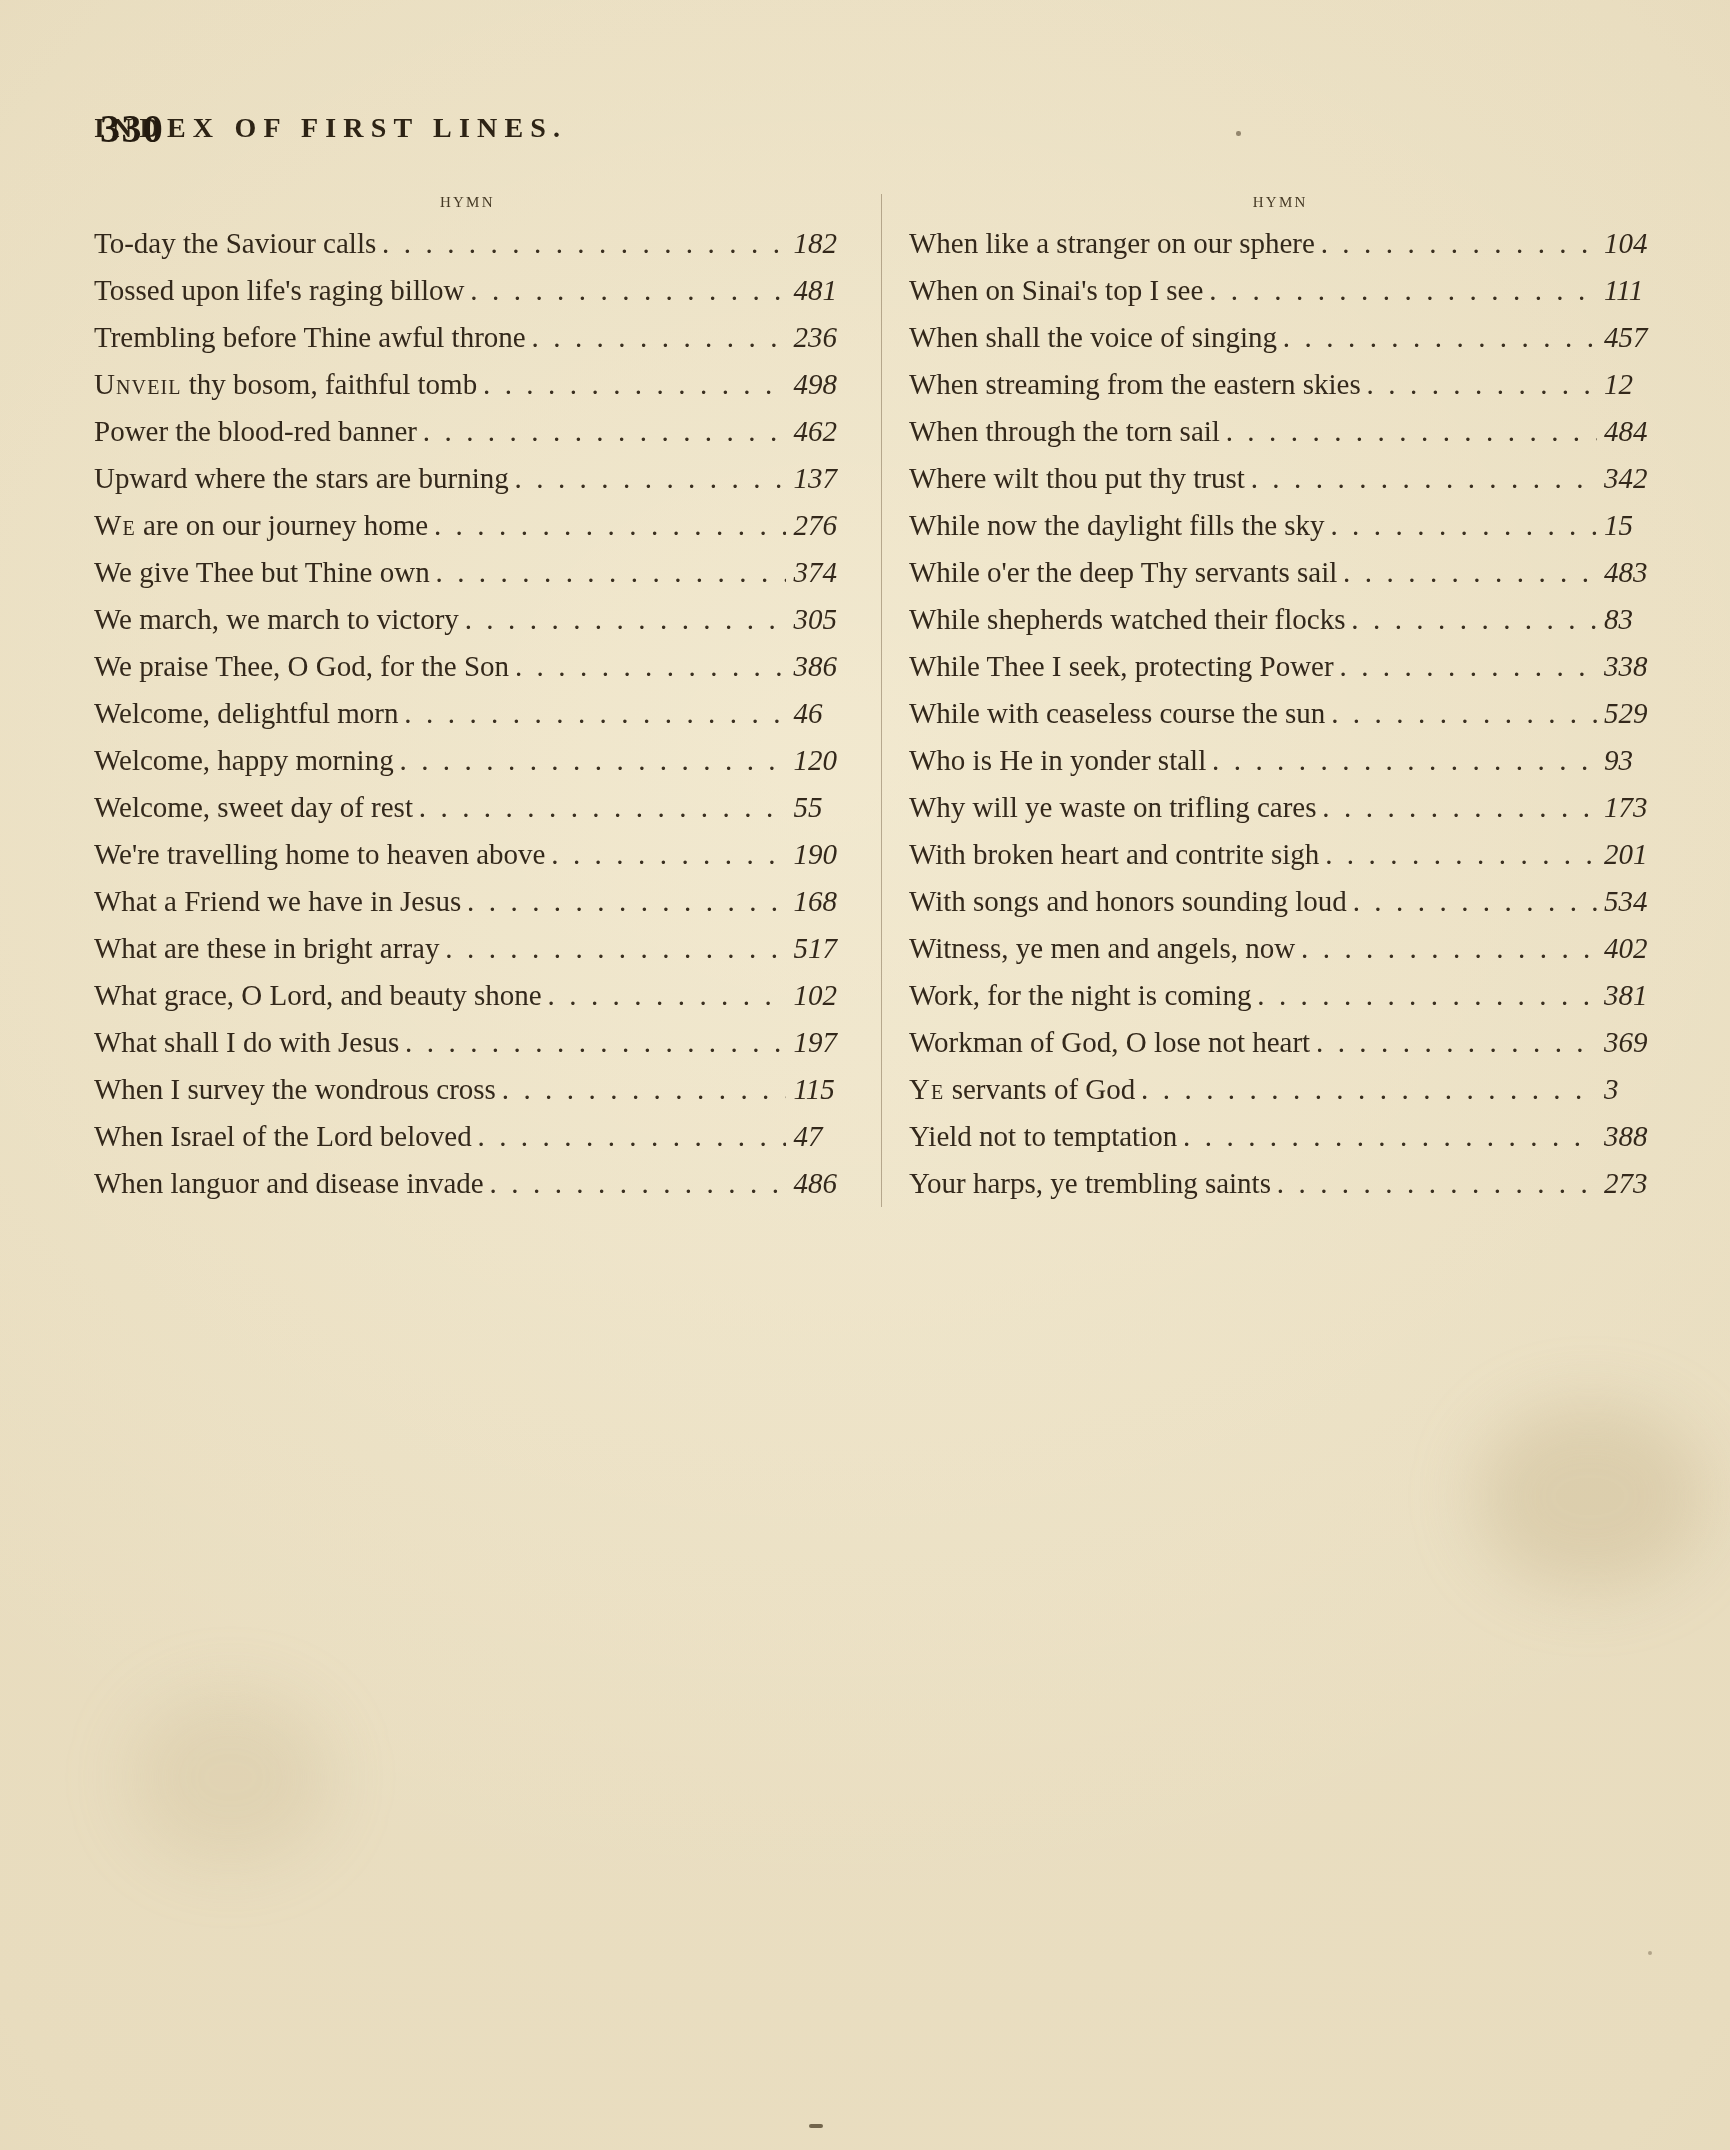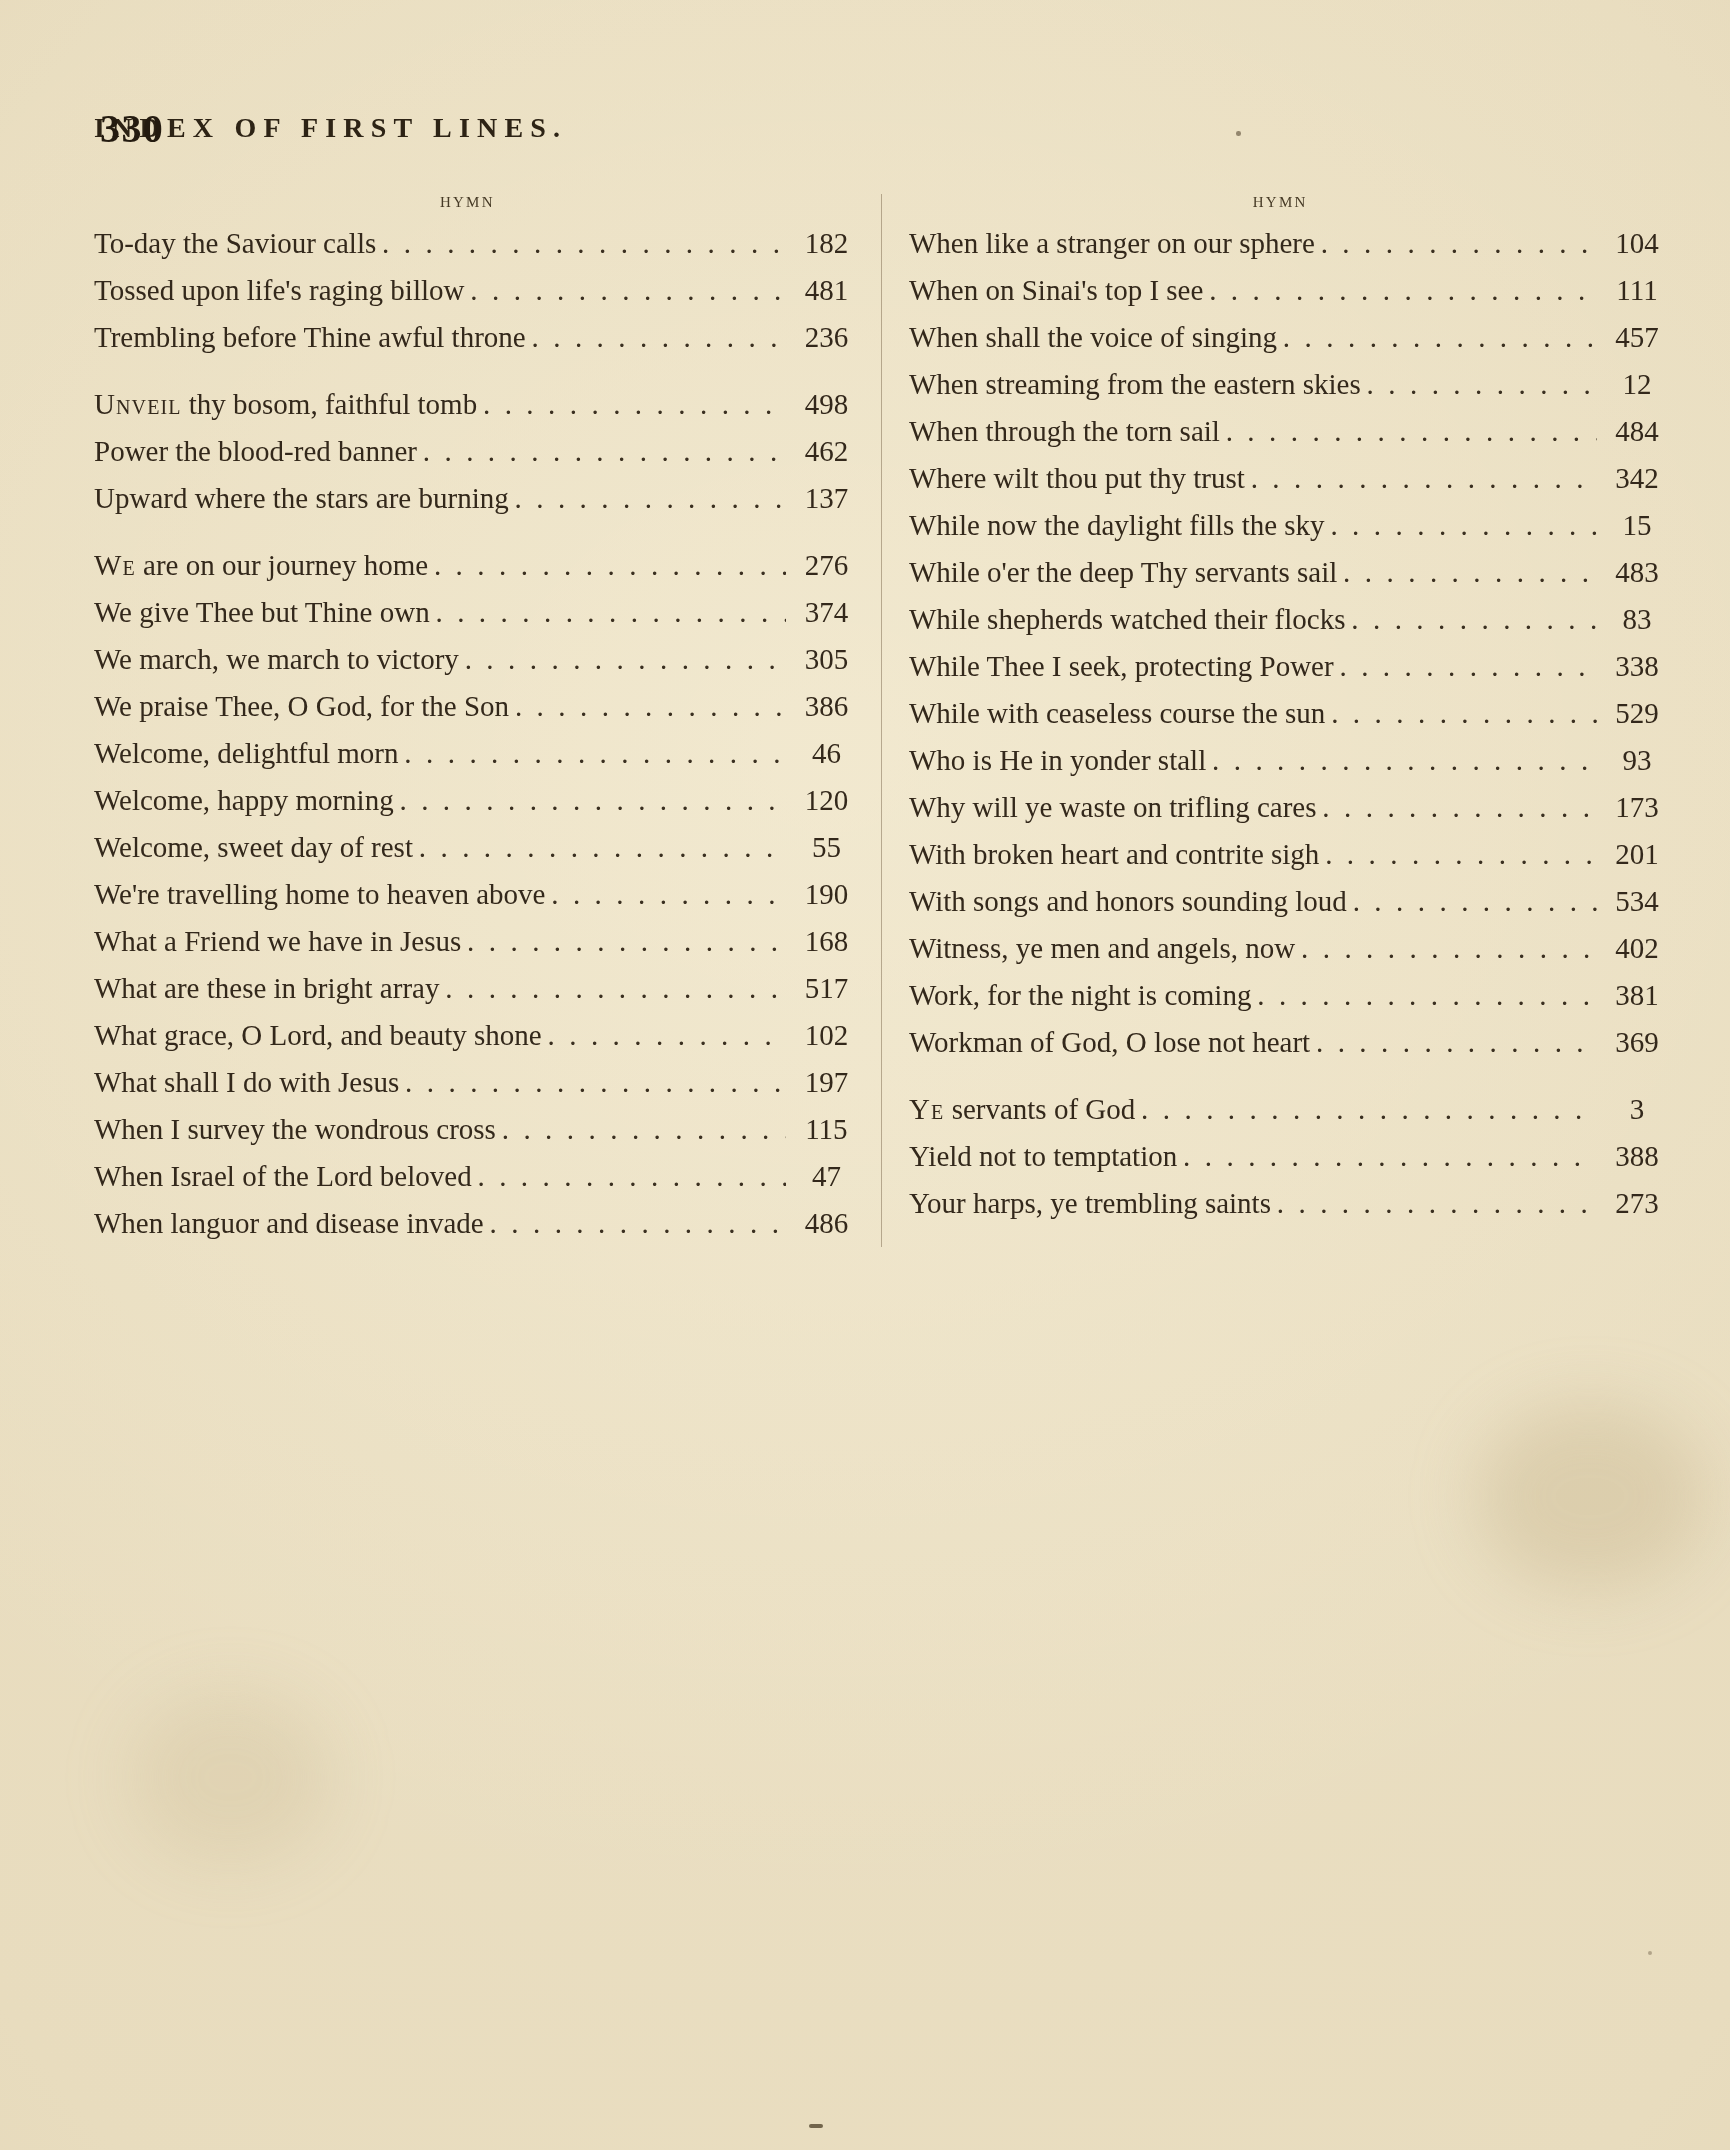--- a/index.html
+++ b/index.html
@@ -75,21 +75,21 @@
   .hymn-label {
     text-align: center;
     padding-right: 18.7px;
     font-size: 15px;
     letter-spacing: 2.2px;
     color: #463a26;
     height: 26px;
     box-sizing: border-box;
   }
 
-  .group + .group { margin-top: 20px; }
+  .group + .group { }
 
   .entry {
     display: flex;
     align-items: baseline;
     font-size: 29px;
     line-height: 47px;
     white-space: nowrap;
   }
   .entry .text { flex: none; }
   .entry .sc   { font-variant: small-caps; letter-spacing: 1.1px; }
@@ -101,21 +101,22 @@
     min-width: 17.3px;
     color: #3a2f20;
   }
   .entry .leader::after {
     content: ". . . . . . . . . . . . . . . . . . . . . . . . . . . . . . . . . . . . . . . . . . . . . . . . . . . . . . . . . . . .";
     letter-spacing: 3.6px;
   }
   .entry .num {
     flex: none;
     width: 66px;
-    text-align: center;
+    text-align: left;
+    font-style: italic;
   }
 </style>
 </head>
 <body>
 
 <div class="page">
   <div class="paper-stain stain-1"></div>
   <div class="paper-stain stain-2"></div>
   <div class="speck speck-1"></div>
   <div class="speck speck-2"></div>

